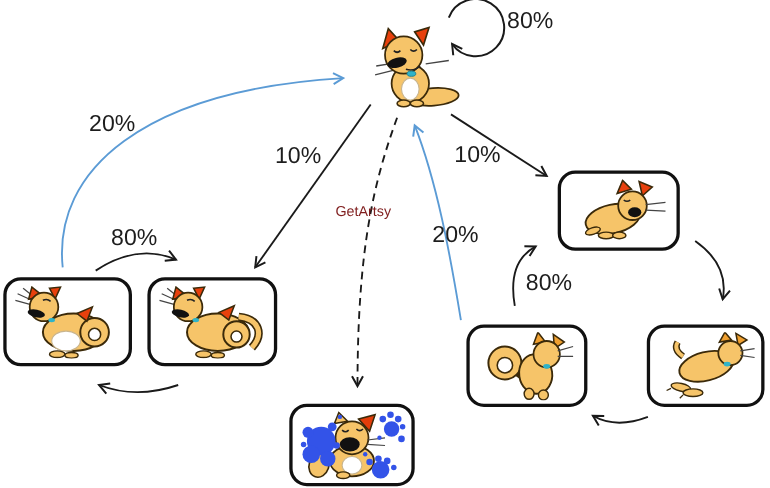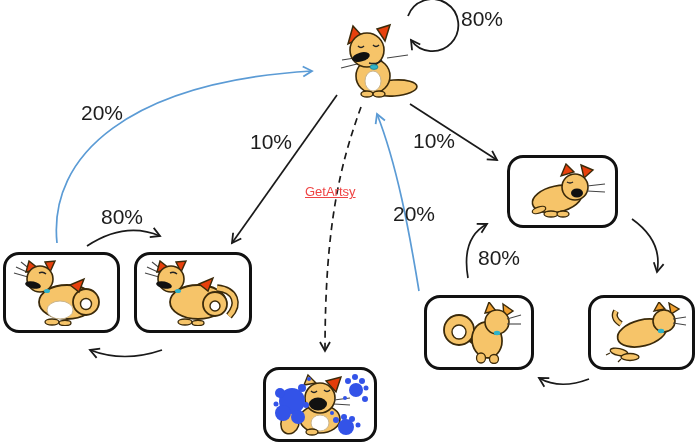--- a/index.html
+++ b/index.html
@@ -2,21 +2,21 @@
 <html><head>
 <meta charset="utf-8">
 <style>
   html,body{margin:0;padding:0;background:#fff;}
   #stage{position:relative;width:700px;height:444px;background:#fff;overflow:hidden;
          font-family:"Liberation Sans",sans-serif;}
   #arrows{position:absolute;left:0;top:0;width:700px;height:444px;}
   .state-box{position:absolute;border:3px solid #111;border-radius:16px;background:#fff;
              display:flex;align-items:center;justify-content:center;box-sizing:border-box;}
   .lbl{position:absolute;font-size:21px;color:#1d1d1d;white-space:nowrap;line-height:1;}
-  .lbl-small{position:absolute;font-size:13px;color:#ef4444;white-space:nowrap;line-height:1;text-decoration:underline;}
+  .lbl-small{position:absolute;font-size:13px;color:#7f1d1d;white-space:nowrap;line-height:1;}
   .catwrap{position:absolute;display:flex;align-items:center;justify-content:center;}
   svg{display:block;}
 </style>
 </head>
 <body>
 
 <div id="stage">
 
   <svg id="arrows" viewBox="0 0 700 444">
     <defs>

